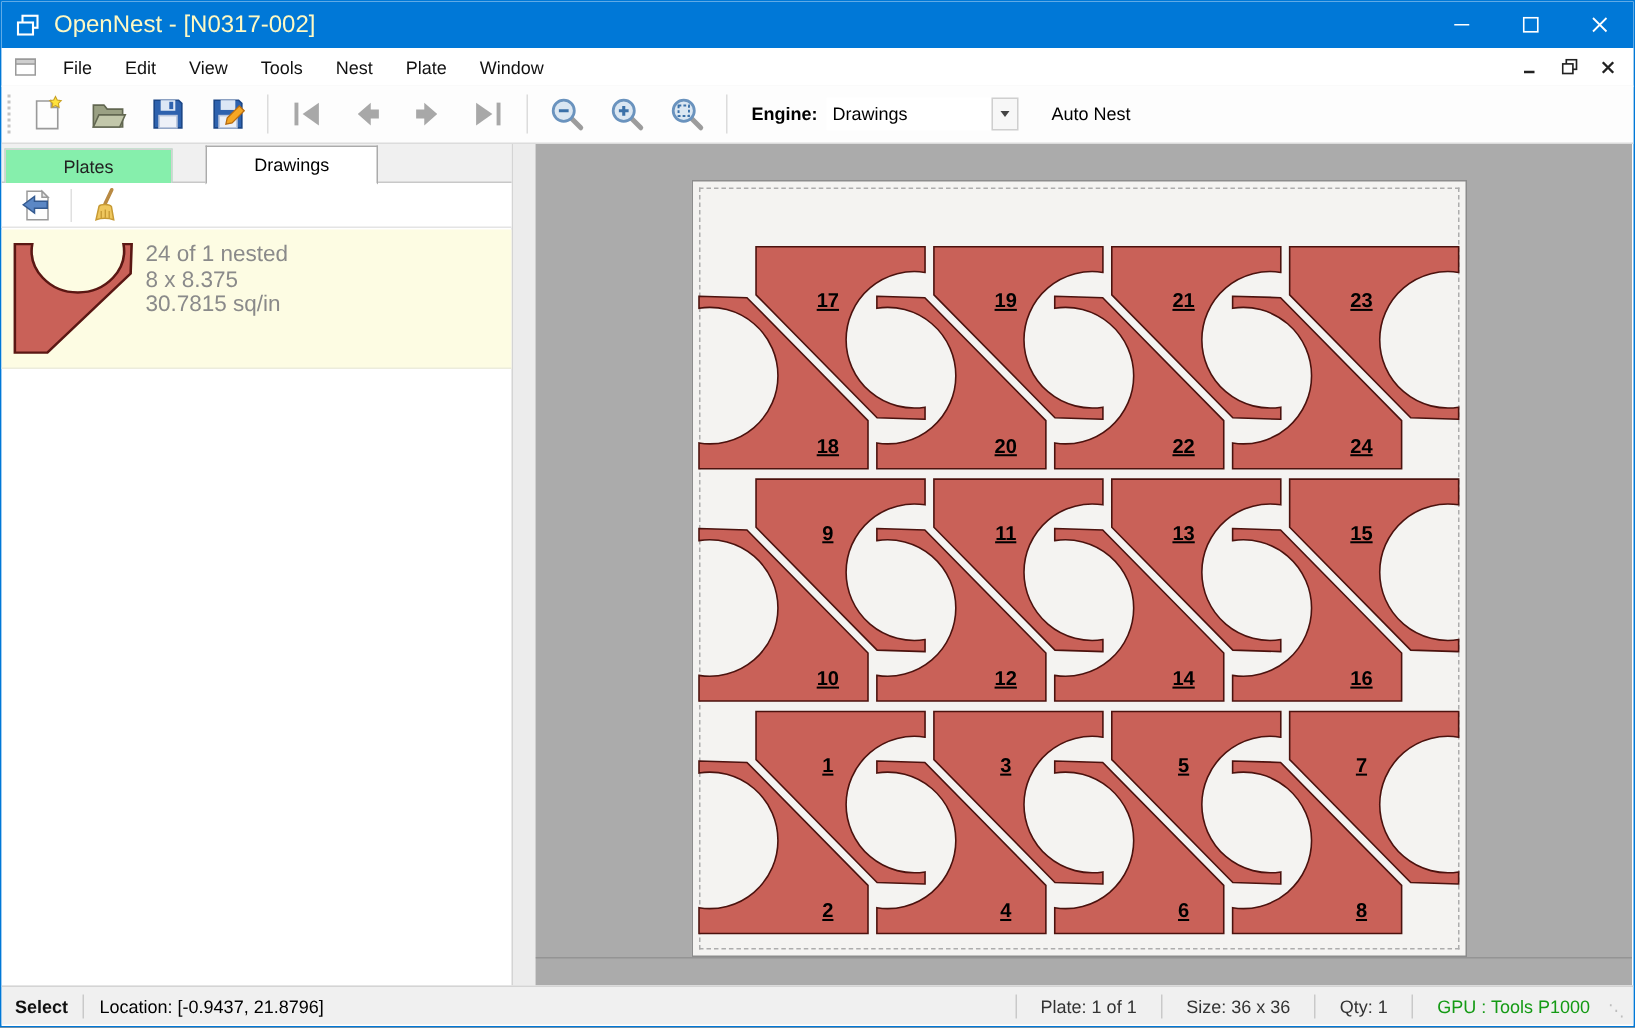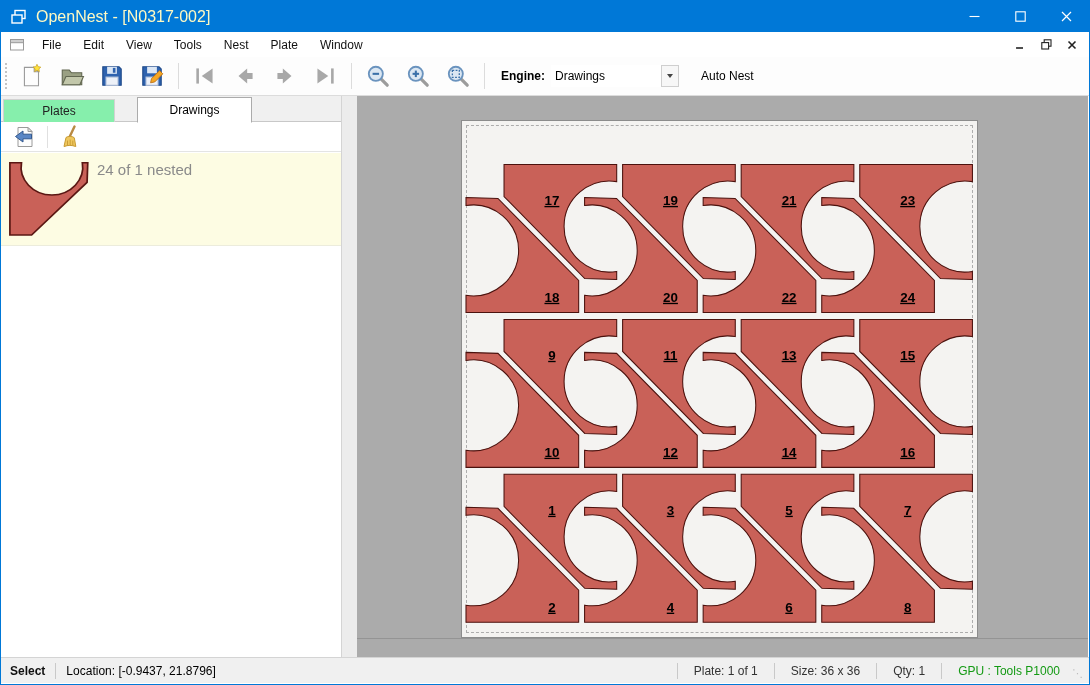--- a/index.html
+++ b/index.html
@@ -247,20 +247,22 @@
       </div>
     </div>
     <div class="drawing-item">
       <div class="thumb-wrap">
         <svg width="82" height="76" viewBox="-0.2 -0.2 8.6 8.8" preserveAspectRatio="none">
           <path d="M 8.165 0 L 8.095 2.27 L 2.275 8.375 L 0 8.375 L 0 0 L 1.215 0 A 3.23 3.23 0 1 0 7.595 0 Z" fill="#c96158" stroke="#5a1713" stroke-width="0.18"></path>
         </svg>
       </div>
       <div class="item-text">
         <div class="item-sub">24 of 1 nested</div>
+        <div class="item-sub">8 x 8.375</div>
+        <div class="item-sub">30.7815 sq/in</div>
       </div>
     </div>
   </div>
 
   <div class="splitter"></div>
 
   <div class="canvas">
     <div class="plate">
       <div class="plate-dashed"></div>
       <svg class="nest-svg" id="nest-svg" viewBox="0 0 36 36">

